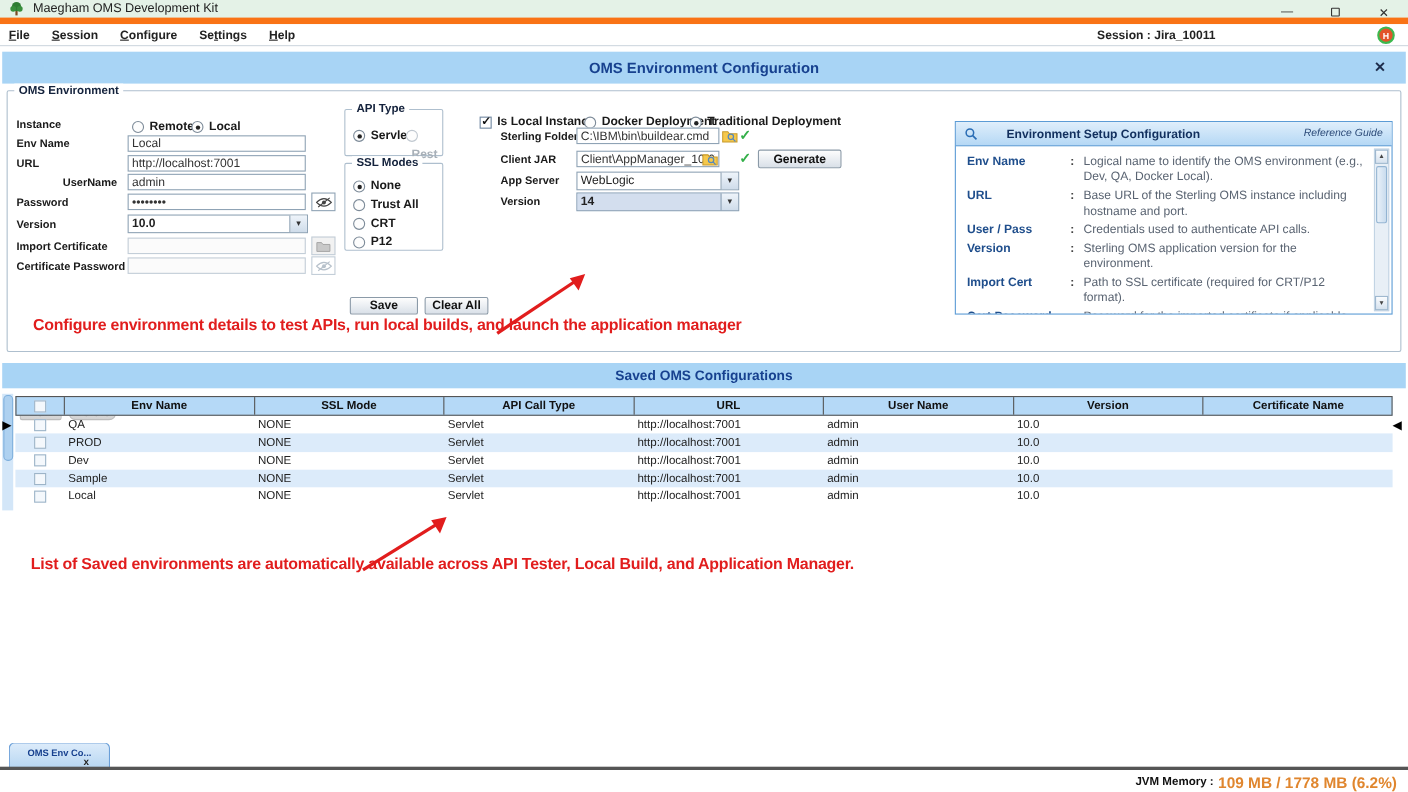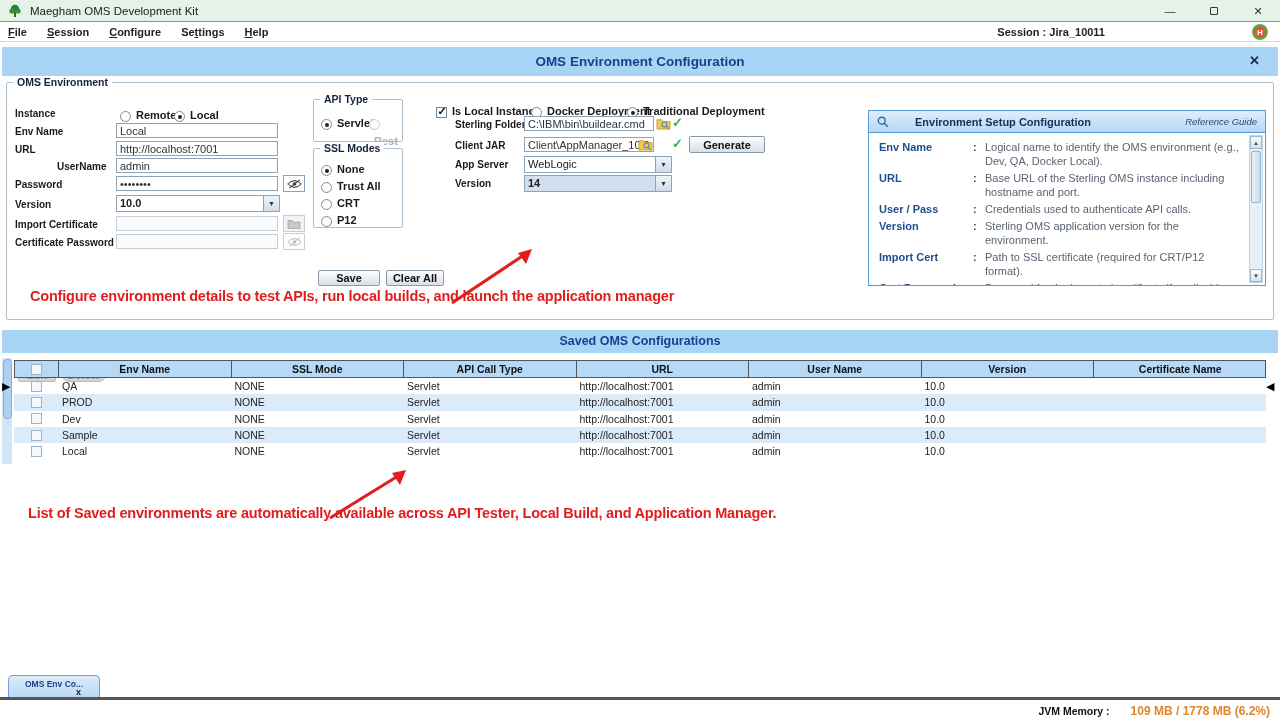--- a/index.html
+++ b/index.html
@@ -2,21 +2,21 @@
 <html><head>
 <meta charset="utf-8">
 <style>
   * { margin:0; padding:0; box-sizing:border-box; }
   html,body { background:#fff; }
   .stage { position:relative; width:1280px; height:720px; background:#fff;
            font-family:"Liberation Sans", sans-serif; overflow:hidden; }
 
   
   .titlebar { position:absolute; top:0; left:0; width:1280px; height:22px;
-              background:#e4f2e7; display:flex; align-items:center; border-bottom:1px solid #f97316; }
+              background:#e4f2e7; display:flex; align-items:center; border-bottom:6px solid #f97316; }
   .app-icon { width:14px; height:14px; margin-left:8px; }
   .titlebar-title { font-size:11.5px; color:#222; margin-left:8px; }
   .win-controls { position:absolute; right:0; top:0; height:22px; display:flex; }
   .win-btn { width:44px; height:22px; display:flex; align-items:center; justify-content:center;
              font-size:11px; color:#333; cursor:default; }
   .win-restore-box { width:8px; height:8px; border:1.3px solid #333; border-radius:1px; }
 
   
   .menubar { position:absolute; top:22px; left:0; width:1280px; height:20px; background:#fff;
              border-bottom:1px solid #cfd8df; display:flex; align-items:center; }
@@ -131,21 +131,21 @@
   .tab { position:absolute; left:8px; top:675px; width:92px; height:23px;
          background:linear-gradient(#dcebfa,#b8d7f2); border:1px solid #6a9fd8; border-bottom:none;
          border-radius:5px 5px 0 0; }
   .tab-label { position:absolute; top:3px; left:0; width:100%; text-align:center;
                font-size:8.5px; font-weight:bold; color:#17418f; }
   .tab-close { position:absolute; right:18px; bottom:1px; font-size:9px; font-weight:bold; color:#222; }
   .tab-line { position:absolute; left:0; top:697px; width:1280px; height:3px; background:#555; }
   .statusbar { position:absolute; top:702px; left:0; width:1280px; height:18px;
                display:flex; justify-content:flex-end; align-items:center; padding-right:10px; }
   .jvm-label { font-size:10.5px; font-weight:bold; color:#111; margin-right:4px; }
-  .jvm-value { font-size:12px; font-weight:bold; color:#e0862e;margin-left:17px; }
+  .jvm-value { font-size:14px; font-weight:bold; color:#e0862e; }
 </style>
 </head>
 <body>
 
 <div class="stage">
 
   <div class="titlebar">
     <svg class="app-icon" viewBox="0 0 14 14">
       <rect x="6" y="8" width="2" height="5" fill="#7a4a21"></rect>
       <circle cx="7" cy="5" r="4.2" fill="#2e7d32"></circle>

